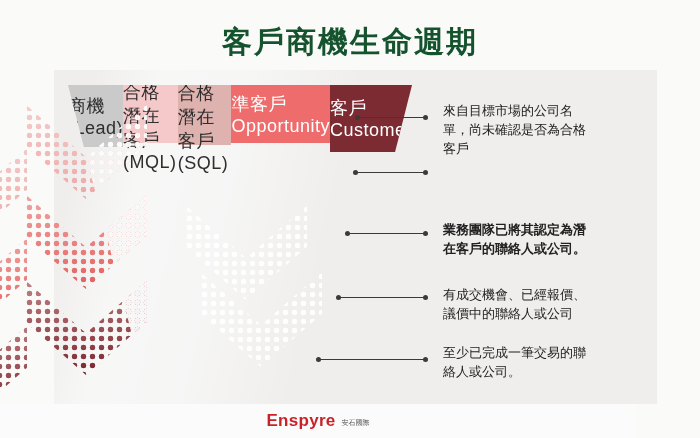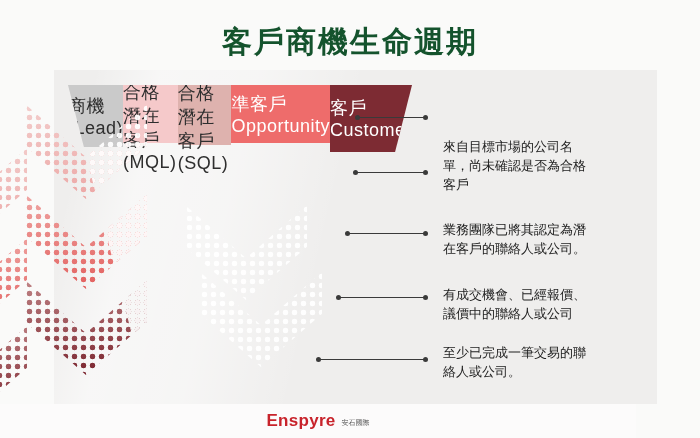--- a/index.html
+++ b/index.html
@@ -76,23 +76,23 @@
   .cn2{left:355px;top:172px;width:71px;}
   .cn3{left:347px;top:233px;width:79px;}
   .cn4{left:338px;top:297px;width:88px;}
   .cn5{left:318px;top:359px;width:108px;}
 
   
   .ann{
     position:absolute;left:443px;width:152px;
     font-size:13px;line-height:19px;color:#222;z-index:3;
   }
-  .an1{top:101px;margin-top:36px;}
+  .an1{top:101px;}
   .an2{top:161px;}
-  .an3{top:220px;}
+  .an3{top:220px;font-weight:bold;}
   .an4{top:285px;}
   .an5{top:343px;}
 
   
   .footer{
     position:absolute;left:0;top:404px;width:636px;height:34px;
     background:#fcfbfb;display:flex;align-items:center;justify-content:center;
   }
   .brand{color:#c8232b;font-size:17px;font-weight:700;letter-spacing:.3px;}
   .brand-zh{color:#555;font-size:7px;margin-left:6px;margin-top:4px;}

